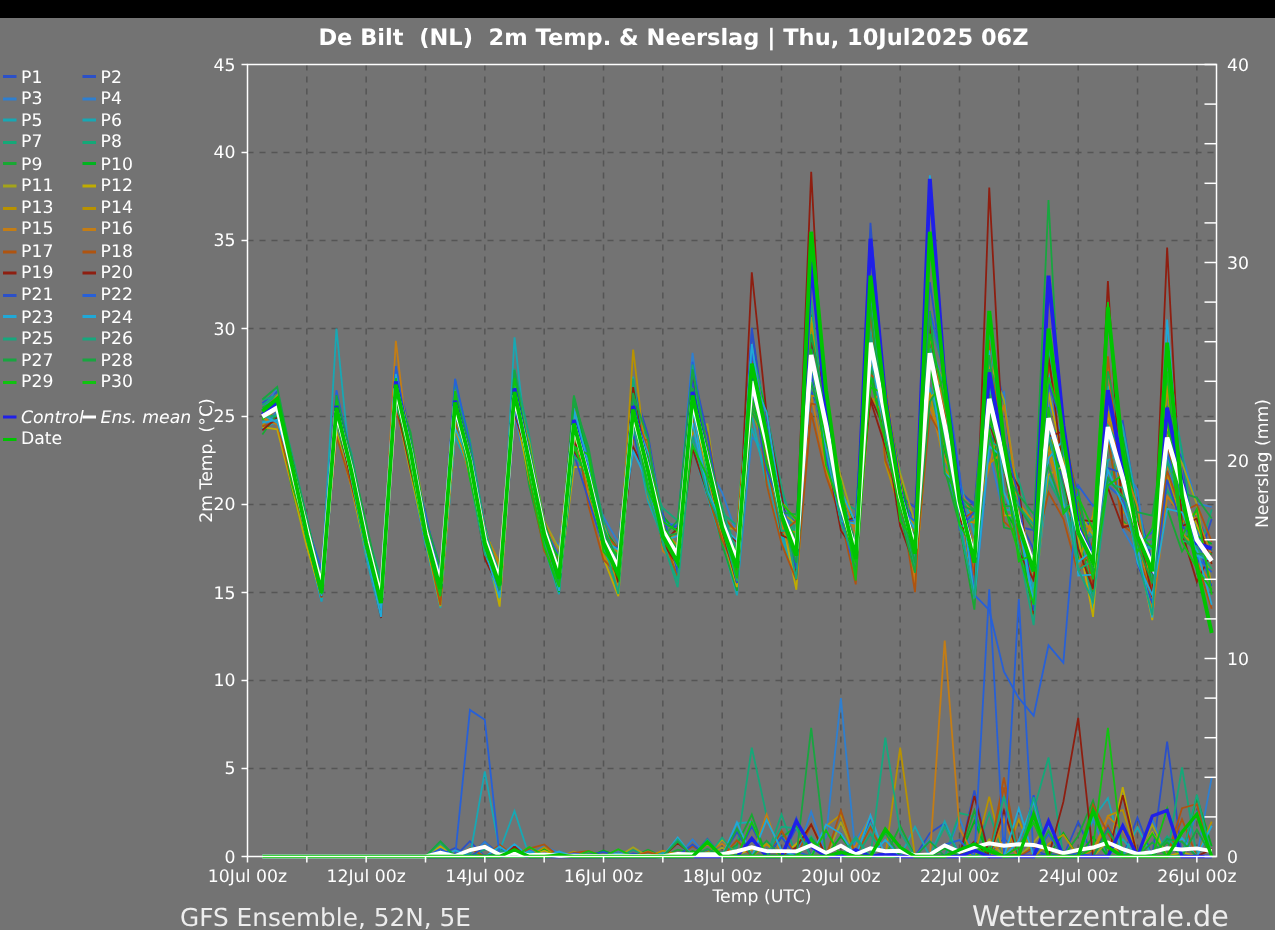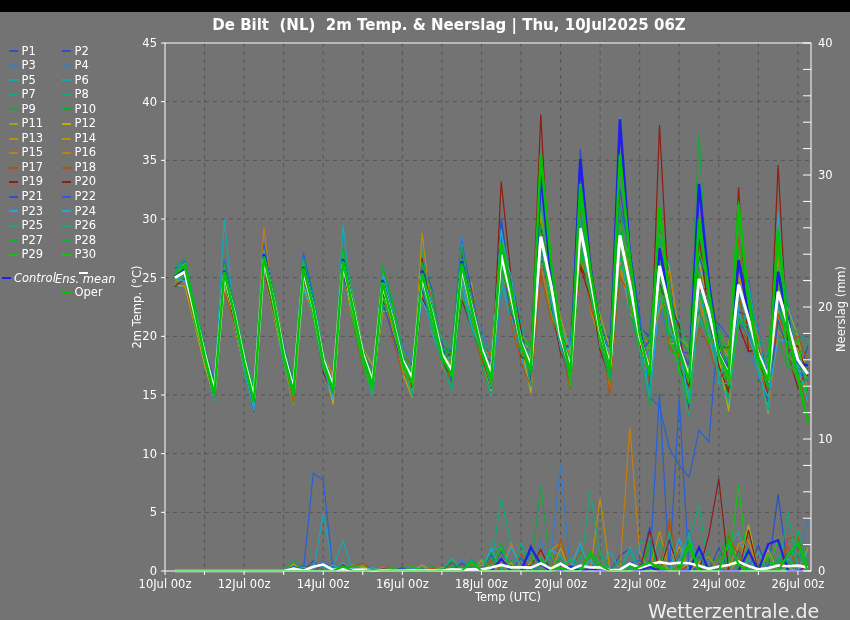--- a/index.html
+++ b/index.html
@@ -1,24 +1,24 @@
 <!DOCTYPE html>
 <html><head>
 <meta charset="utf-8">
 <style>
   html,body{margin:0;padding:0;background:#000;}
   #screen{position:relative;width:850px;height:620px;background:#737373;overflow:hidden;
           font-family:"DejaVu Sans",sans-serif;margin-top:12px;}
   #title{position:absolute;top:4px;left:0;right:0;text-align:center;transform:translateX(24px);
          color:#fff;font-size:15px;font-weight:bold;white-space:pre;}
   #legend{position:absolute;top:32px;left:2px;}
-  .legrow{display:flex;height:14.55px;align-items:center;justify-content:flex-end;}
+  .legrow{display:flex;height:14.55px;align-items:center;}
   .legrow.gap{margin-top:9px;font-style:italic;}
   .lcell{display:flex;align-items:center;width:53px;}
-  .lcell.wide{width:auto;flex-direction:column;}
+  .lcell.wide{width:auto;}
   .sw{width:9px;height:2px;margin-right:3px;flex:none;}
   .lt{color:#fff;font-size:11.5px;white-space:nowrap;line-height:1;}
   .axis-title{position:absolute;color:#fff;font-size:11.5px;white-space:nowrap;
               transform:translate(-50%,-50%) rotate(-90deg);}
   #xlabel{position:absolute;color:#fff;font-size:11.5px;transform:translate(-50%,-50%);white-space:nowrap;}
   #footer-left{position:absolute;left:120px;top:590px;color:#ededed;font-size:16.5px;}
   #footer-right{position:absolute;left:648px;top:588px;color:#ededed;font-size:19px;}
   svg text{font-family:"DejaVu Sans",sans-serif;}
 </style>
 </head>
@@ -184,21 +184,21 @@
           <span class="lt">Control</span>
         </div>
         <div class="lcell wide">
           <span class="sw" style="background: rgb(255, 255, 255);"></span>
           <span class="lt">Ens. mean</span>
         </div>
       </div>
       <div class="legrow">
         <div class="lcell">
           <span class="sw" style="background: rgb(0, 196, 0);"></span>
-          <span class="lt">Oper</span>
+          <span class="lt">Date</span>
         </div>
       </div>
     </div>
 
   <svg id="plot" width="850" height="620" viewBox="0 0 850 620" style="position:absolute;left:0;top:0;">
       <defs>
         <clipPath id="plotclip">
           <rect x="165" y="29" width="646" height="532"></rect>
         </clipPath>
       </defs>
@@ -372,14 +372,15 @@
         <text x="639.675" y="576" text-anchor="middle">22Jul 00z</text>
         <text x="718.7875" y="576" text-anchor="middle">24Jul 00z</text>
         <text x="797.9" y="576" text-anchor="middle">26Jul 00z</text>
       </g>
     </svg>
 
   <div class="axis-title" style="left:137px;top:295px;">2m Temp. (°C)</div>
   <div class="axis-title" style="left:841px;top:297px;">Neerslag (mm)</div>
   <div id="xlabel" style="left:508px;top:585px;">Temp (UTC)</div>
 
+  <div id="footer-left">GFS Ensemble, 52N, 5E</div>
   <div id="footer-right">Wetterzentrale.de</div>
 </div>
 
 </body></html>

